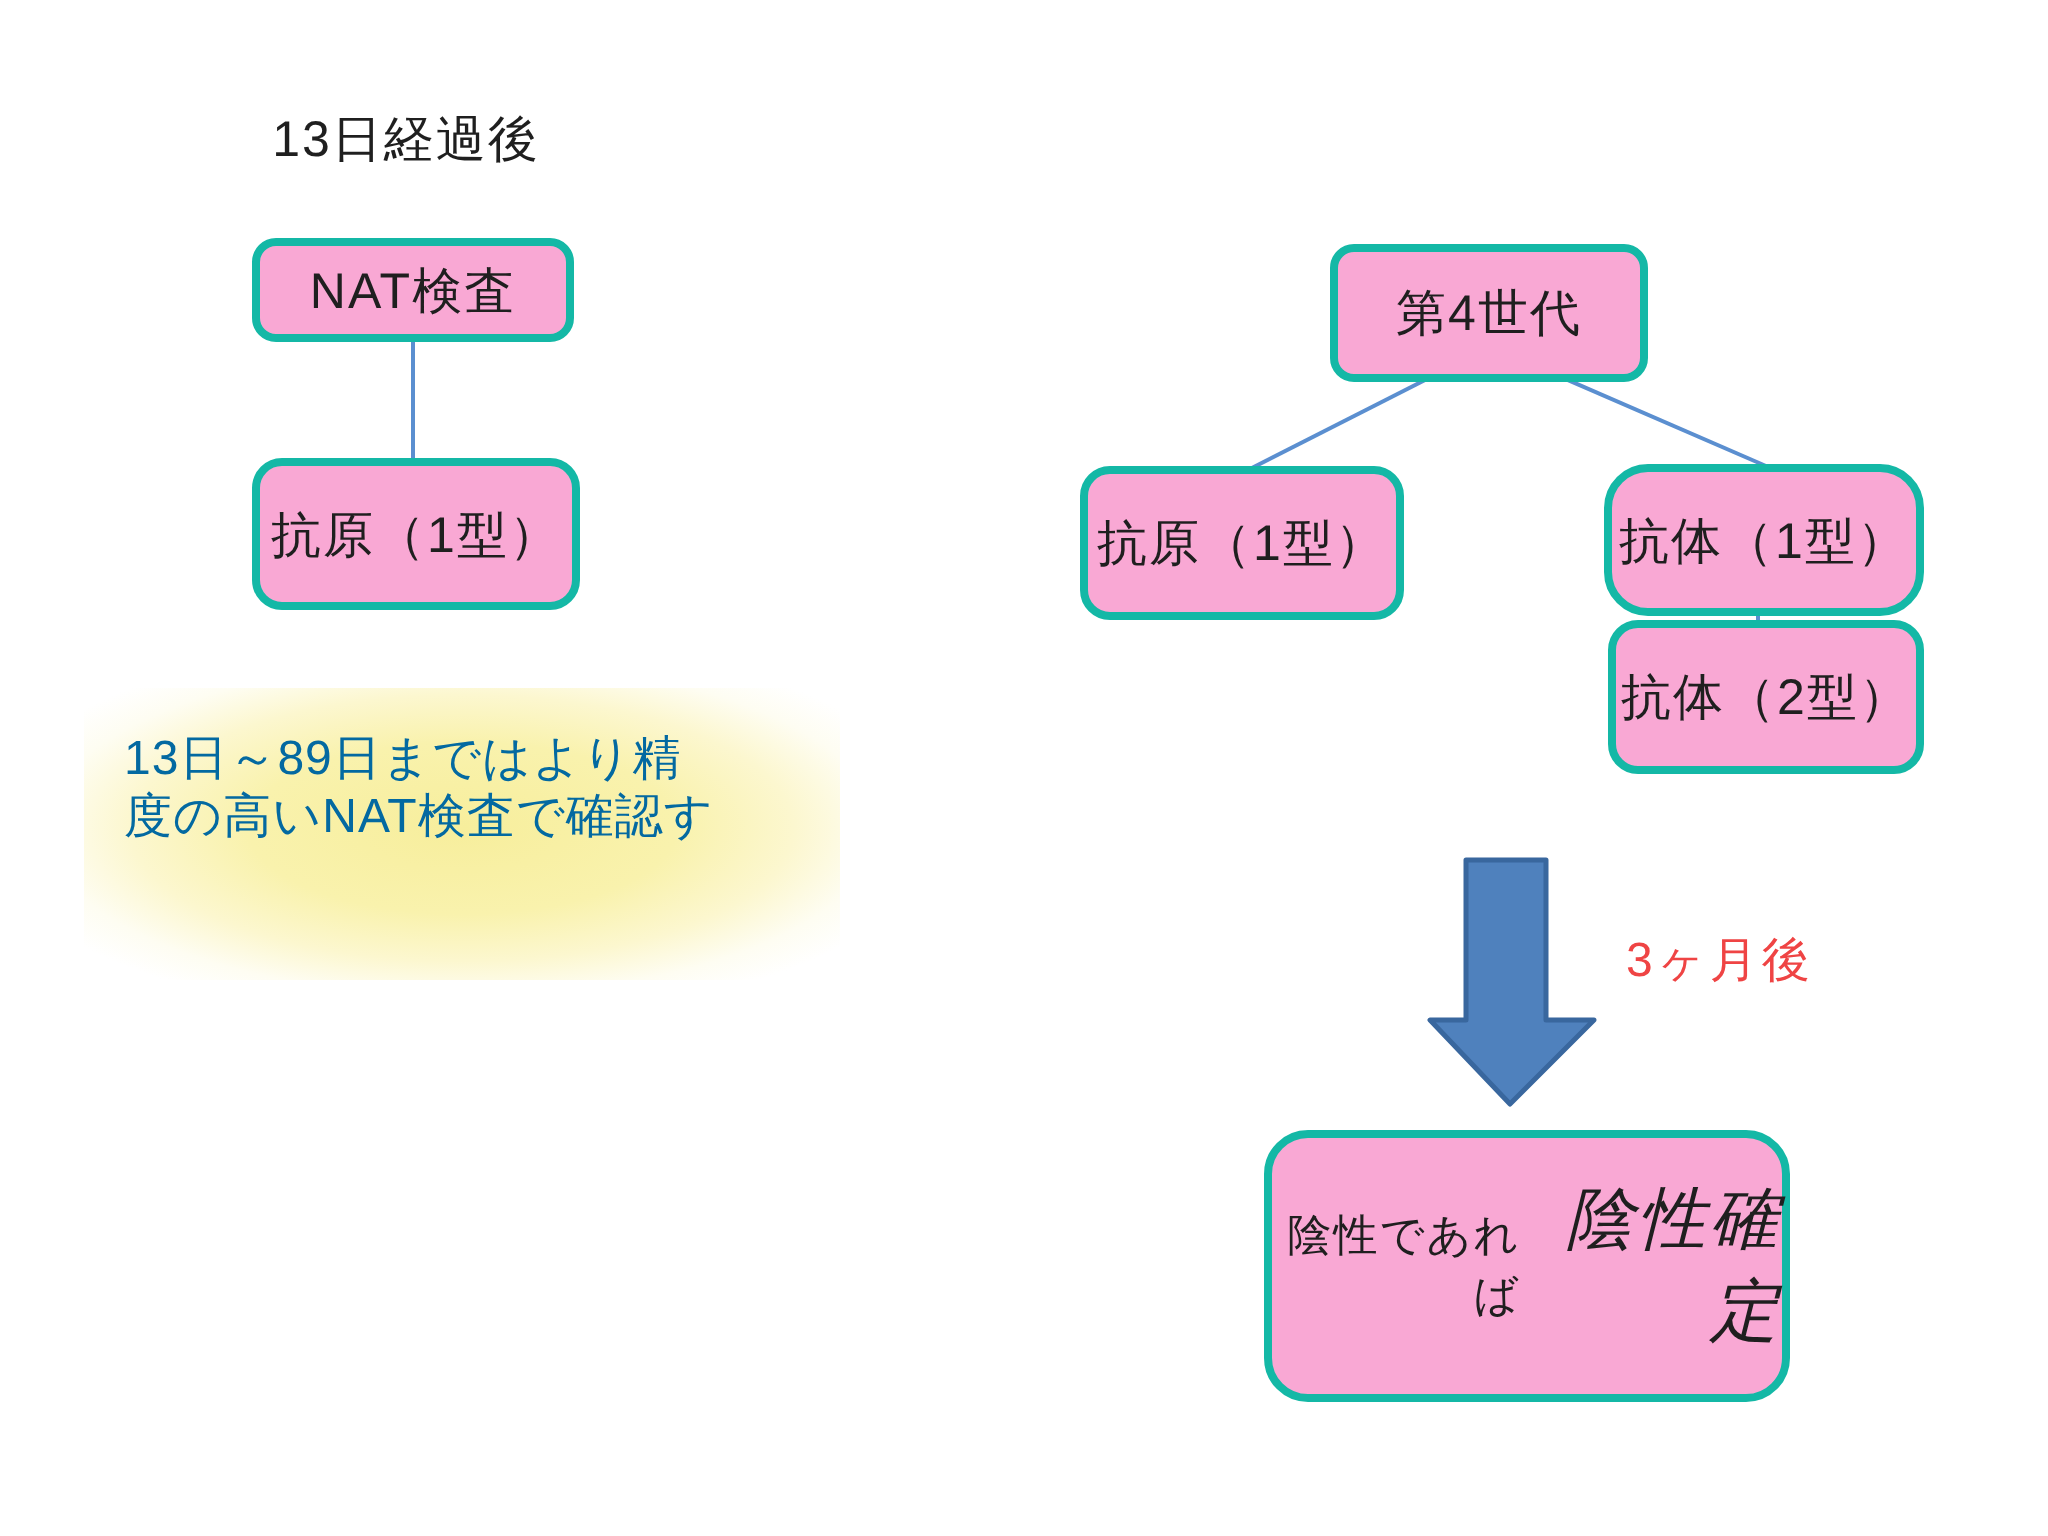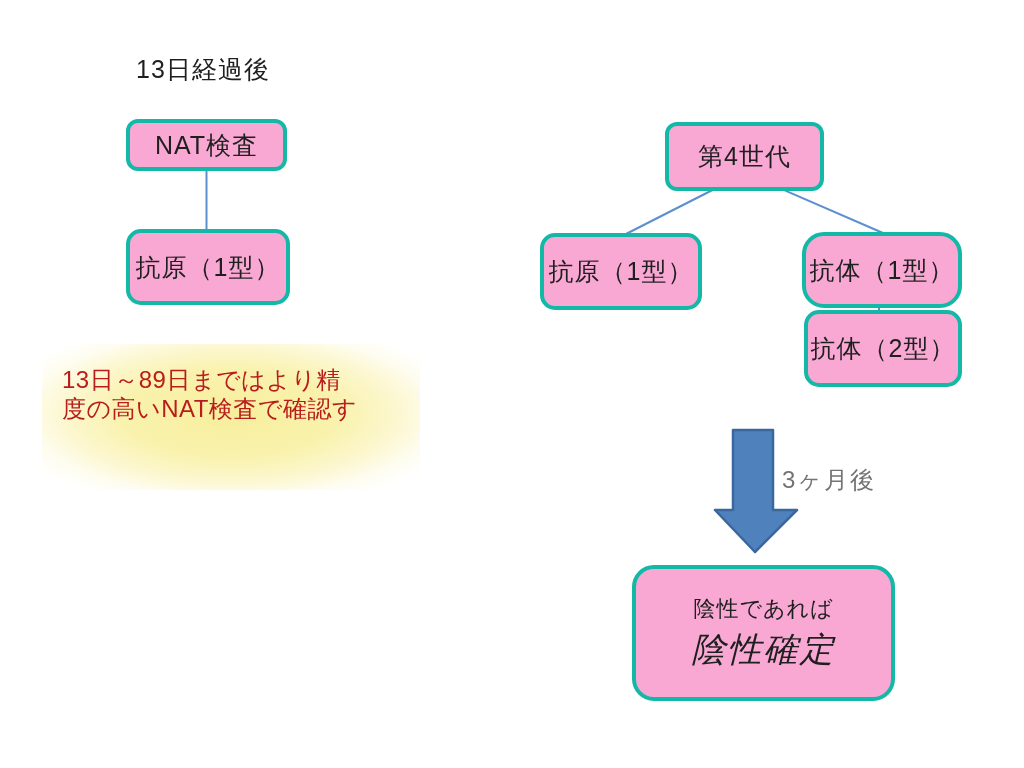--- a/index.html
+++ b/index.html
@@ -35,42 +35,42 @@
     box-sizing: border-box;
   }
   .box-nat        { left:126px; top:119px; width:161px; height:52px;  border-radius:12px; }
   .box-ag-left    { left:126px; top:229px; width:164px; height:76px;  border-radius:15px; }
   .box-gen4       { left:665px; top:122px; width:159px; height:69px;  border-radius:12px; }
   .box-ag-right   { left:540px; top:233px; width:162px; height:77px;  border-radius:15px; }
   .box-ab1        { left:802px; top:232px; width:160px; height:76px;  border-radius:22px; }
   .box-ab2        { left:804px; top:310px; width:158px; height:77px;  border-radius:15px; }
   .box-result {
     left:632px; top:565px; width:263px; height:136px; border-radius:22px;
-    flex-direction: column; gap: 3px; text-align: right;
+    flex-direction: row; gap: 3px; text-align: right;
   }
   .result-line1 { font-size:22px; letter-spacing:1px; }
   .result-line2 { font-size:34px; letter-spacing:2px;font-style:italic; }
   .svg-layer {
     position:absolute; left:0; top:0; width:1024px; height:768px;
     pointer-events:none;
   }
   .note-glow {
     position:absolute; left:42px; top:344px; width:378px; height:146px;
     background: radial-gradient(ellipse at 50% 48%,
       #f7ee9c 0%, #f9f2ad 40%, #fcf7cf 62%, #fefdf2 78%, rgba(255,255,255,0) 90%);
   }
   .note-text {
     position:absolute; left:62px; top:366px;
     font-size:24px; line-height:28.5px;
-    color:#b91c1c; letter-spacing:0.5px;
+    color:#0369a1; letter-spacing:0.5px;
     white-space:pre;
   }
   .arrow-label {
-    position:absolute; left:782px; top:464px;
-    font-size:24px; letter-spacing:2px; color:#737373;
+    position:absolute; left:813px; top:464px;
+    font-size:24px; letter-spacing:2px; color:#ef4444;
   }
 </style>
 </head>
 <body>
 
 <div class="stage">
 
   <svg class="svg-layer">
     <line x1="206.5" y1="171" x2="206.5" y2="230" stroke-width="2" stroke="#5b8fd0"></line>
     <line x1="744" y1="174" x2="622" y2="236" stroke-width="2" stroke="#5b8fd0"></line>

